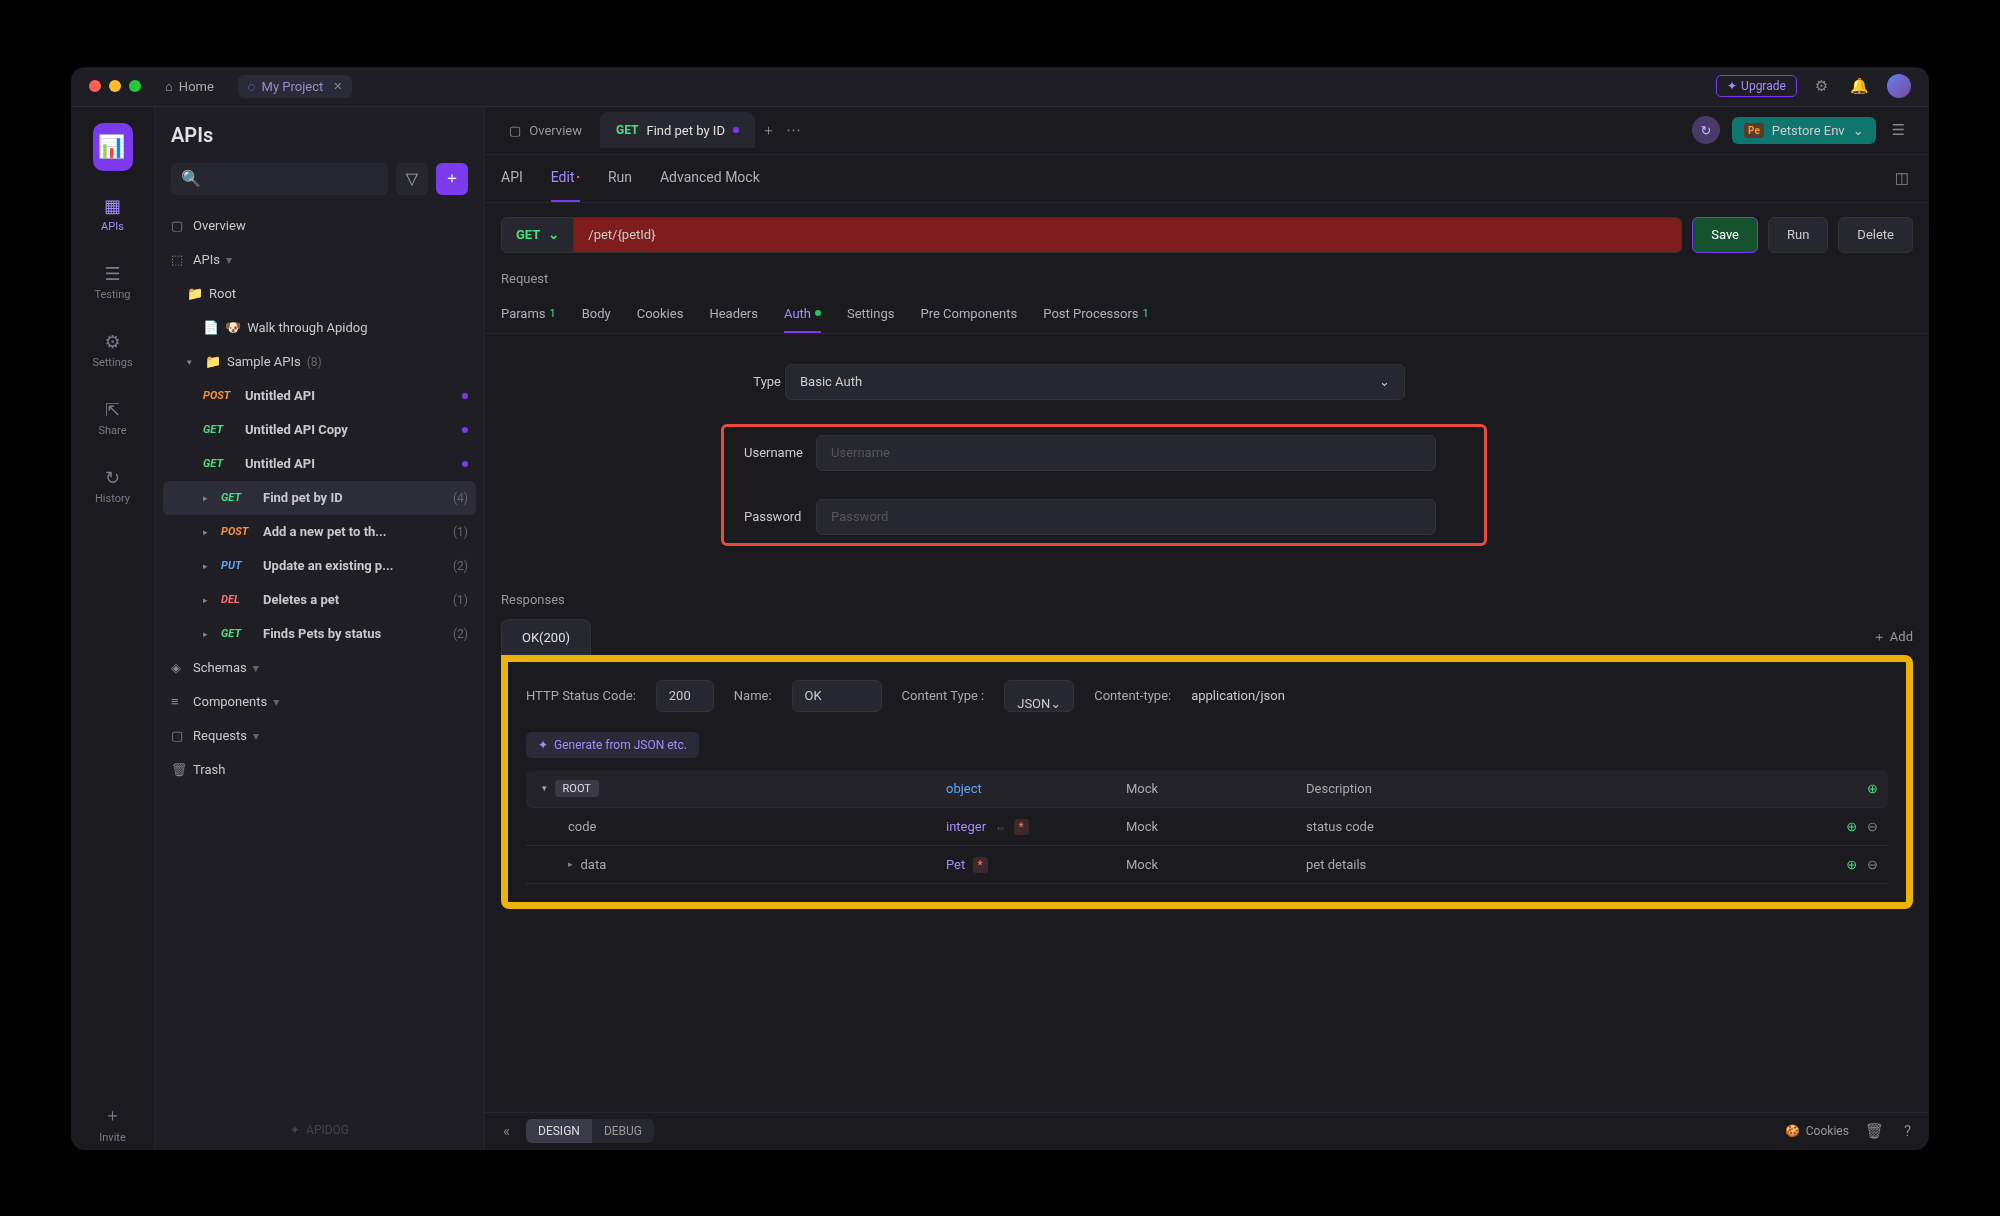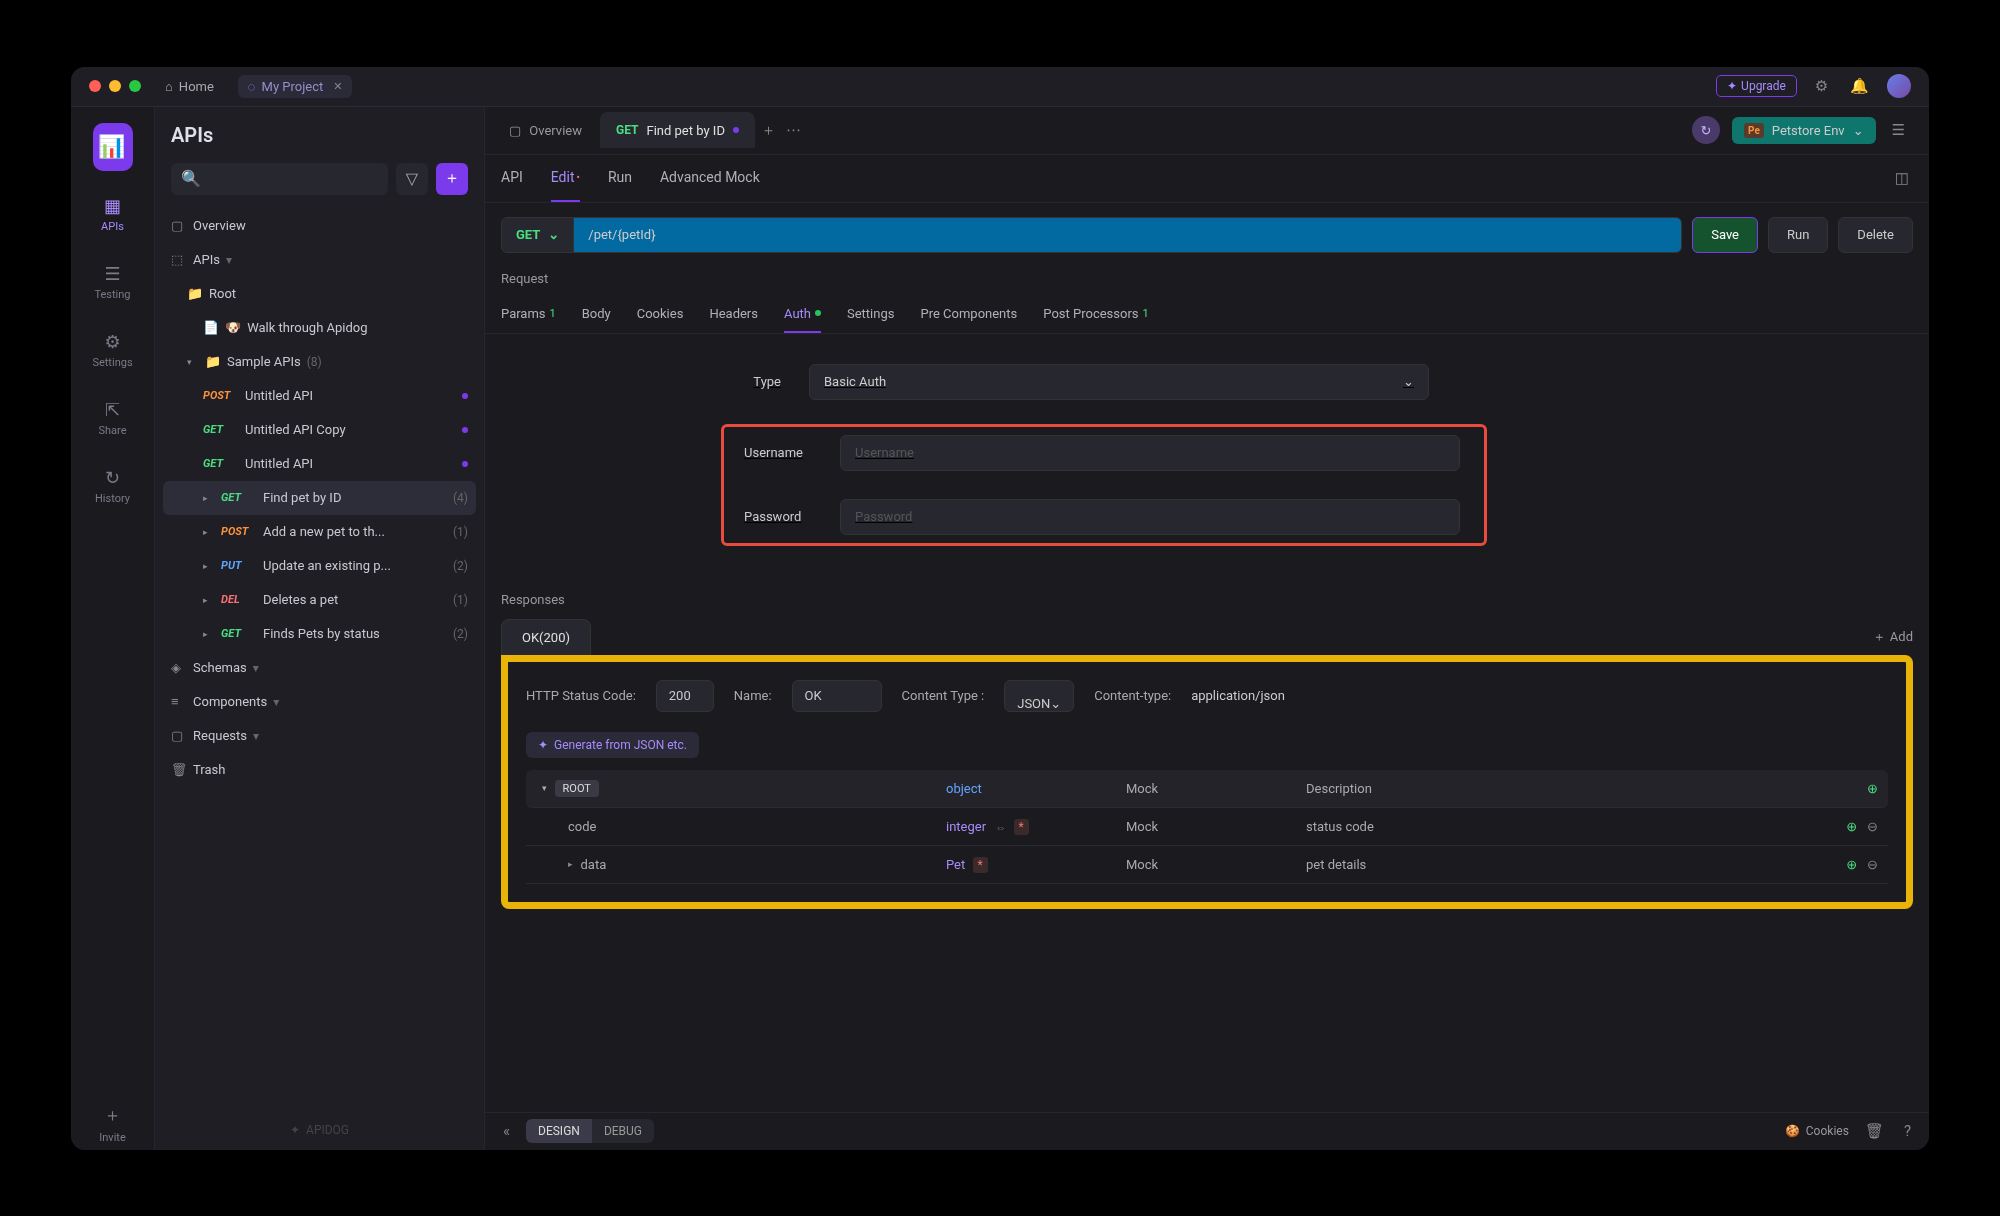--- a/index.html
+++ b/index.html
@@ -35,21 +35,21 @@
 .tree { flex: 1; overflow-y: auto; padding: 4px 8px; font-size: 13px; color: #c8c8d0; }
 .tree-row { display: flex; align-items: center; height: 34px; padding: 0 8px; border-radius: 6px; cursor: pointer; gap: 6px; }
 .tree-row.selected { background: #2d2d3a; }
 .tree-row .caret { width: 12px; font-size: 9px; color: #888; }
 .tree-row .ticon { width: 16px; font-size: 13px; color: #888; }
 .method { font-size: 11px; font-weight: 700; width: 36px; text-align: left; font-style: italic; }
 .m-GET { color: #4ade80; }
 .m-POST { color: #fb923c; }
 .m-PUT { color: #60a5fa; }
 .m-DEL { color: #f87171; }
-.tree-label { flex: 1; white-space: nowrap; overflow: hidden; text-overflow: ellipsis; }
+.tree-label { flex: 1; white-space: nowrap; overflow: hidden; text-overflow: ellipsis; font-weight: bold; }
 .tree-count { color: #666; font-size: 12px; }
 .tree-dot { width: 6px; height: 6px; border-radius: 50%; background: #7c3aed; margin-left: auto; }
 .indent-1 { padding-left: 24px; }
 .indent-2 { padding-left: 40px; }
 .sb-footer { height: 40px; display: flex; align-items: center; justify-content: center; color: #444; font-size: 12px; gap: 6px; }
 .main { flex: 1; display: flex; flex-direction: column; background: #1a1a1f; overflow: hidden; }
 .tabs-row { height: 48px; display: flex; align-items: center; padding: 0 8px; gap: 2px; border-bottom: 1px solid #26262e; }
 .tab { display: flex; align-items: center; gap: 8px; padding: 0 16px; height: 36px; color: #999; font-size: 13px; border-radius: 8px 8px 0 0; cursor: pointer; }
 .tab.active { background: #27272f; color: #e0e0e0; }
 .tab-dot { width: 6px; height: 6px; border-radius: 50%; background: #7c3aed; }
@@ -58,31 +58,31 @@
 .env-badge { width: 28px; height: 28px; border-radius: 50%; background: #4a3a6a; display: flex; align-items: center; justify-content: center; color: #c4b5fd; font-size: 13px; }
 .env-select { background: #0f766e; border-radius: 6px; padding: 6px 12px; color: #ccc; font-size: 13px; display: flex; align-items: center; gap: 8px; }
 .env-pe { background: #5a3a2a; color: #fb923c; font-size: 10px; padding: 2px 4px; border-radius: 3px; font-weight: 700; }
 .subtabs { height: 48px; display: flex; align-items: center; padding: 0 16px; gap: 28px; border-bottom: 1px solid #26262e; }
 .subtab { color: #b0b0b8; font-size: 14px; cursor: pointer; height: 100%; display: flex; align-items: center; border-bottom: 2px solid transparent; }
 .subtab.active { color: #a78bfa; border-bottom-color: #7c3aed; }
 .subtab .mod { color: #f87171; font-size: 10px; margin-left: 2px; }
 .subtabs-spacer { flex: 1; }
 .url-row { display: flex; gap: 10px; padding: 14px 16px; align-items: center; }
 .method-select { background: #27272f; border-radius: 6px 0 0 6px; padding: 0 14px; height: 36px; display: flex; align-items: center; gap: 8px; color: #4ade80; font-weight: 700; font-size: 13px; border: 1px solid #333; }
-.url-input { flex: 1; background: #0369a1; border: 1px solid #333; border-left: none; border-radius: 0 6px 6px 0; height: 36px; color: #ccc; padding: 0 14px; font-size: 13px; display: flex; align-items: center; margin-left: -10px; }
+.url-input { flex: 1; background: #7f1d1d; border: 1px solid #333; border-left: none; border-radius: 0 6px 6px 0; height: 36px; color: #ccc; padding: 0 14px; font-size: 13px; display: flex; align-items: center; margin-left: -10px; }
 .btn { height: 36px; padding: 0 18px; border-radius: 6px; font-size: 13px; display: flex; align-items: center; cursor: pointer; border: 1px solid #333; color: #ccc; background: #27272f; }
 .btn.primary { background: #14532d; border-color: #7c3aed; color: #fff; }
 .section-label { color: #999; font-size: 13px; padding: 4px 16px 10px; }
 .req-tabs { display: flex; gap: 26px; padding: 0 16px; border-bottom: 1px solid #26262e; height: 38px; }
 .req-tab { color: #b0b0b8; font-size: 13px; display: flex; align-items: center; gap: 4px; border-bottom: 2px solid transparent; cursor: pointer; }
 .req-tab.active { color: #a78bfa; border-bottom-color: #7c3aed; }
 .req-tab .badge { color: #4ade80; font-size: 11px; }
 .req-tab .gdot { width: 6px; height: 6px; border-radius: 50%; background: #22c55e; }
 .auth-area { padding: 30px 16px; }
-.auth-row { display: flex; align-items: center; gap: 28px; margin-bottom: 0; text-decoration: underline; }
+.auth-row { display: flex; align-items: center; gap: 4px; margin-bottom: 0; }
 .auth-label { width: 280px; text-align: right; color: #ccc; font-size: 13px; }
 .auth-select { width: 620px; height: 36px; background: #27272f; border: 1px solid #333; border-radius: 6px; display: flex; align-items: center; padding: 0 14px; color: #ccc; font-size: 13px; justify-content: space-between; }
 .highlight-box { border: 3px solid #e74c3c; border-radius: 6px; padding: 8px 0; margin-top: 24px; width: 766px; margin-left: 220px; }
 .auth-input { width: 620px; height: 36px; background: #27272f; border: 1px solid #333; border-radius: 6px; padding: 0 14px; color: #ccc; font-size: 13px; }
 .auth-input::placeholder { color: #555; }
 .highlight-box .auth-row { padding: 0 20px; }
 .highlight-box .auth-row:first-child { margin-bottom: 28px; }
 .highlight-box .auth-label { width: 68px; text-align: left; }
 .resp-hdr { display: flex; align-items: center; justify-content: space-between; padding: 16px 16px 12px; }
 .resp-title { color: #999; font-size: 13px; }

